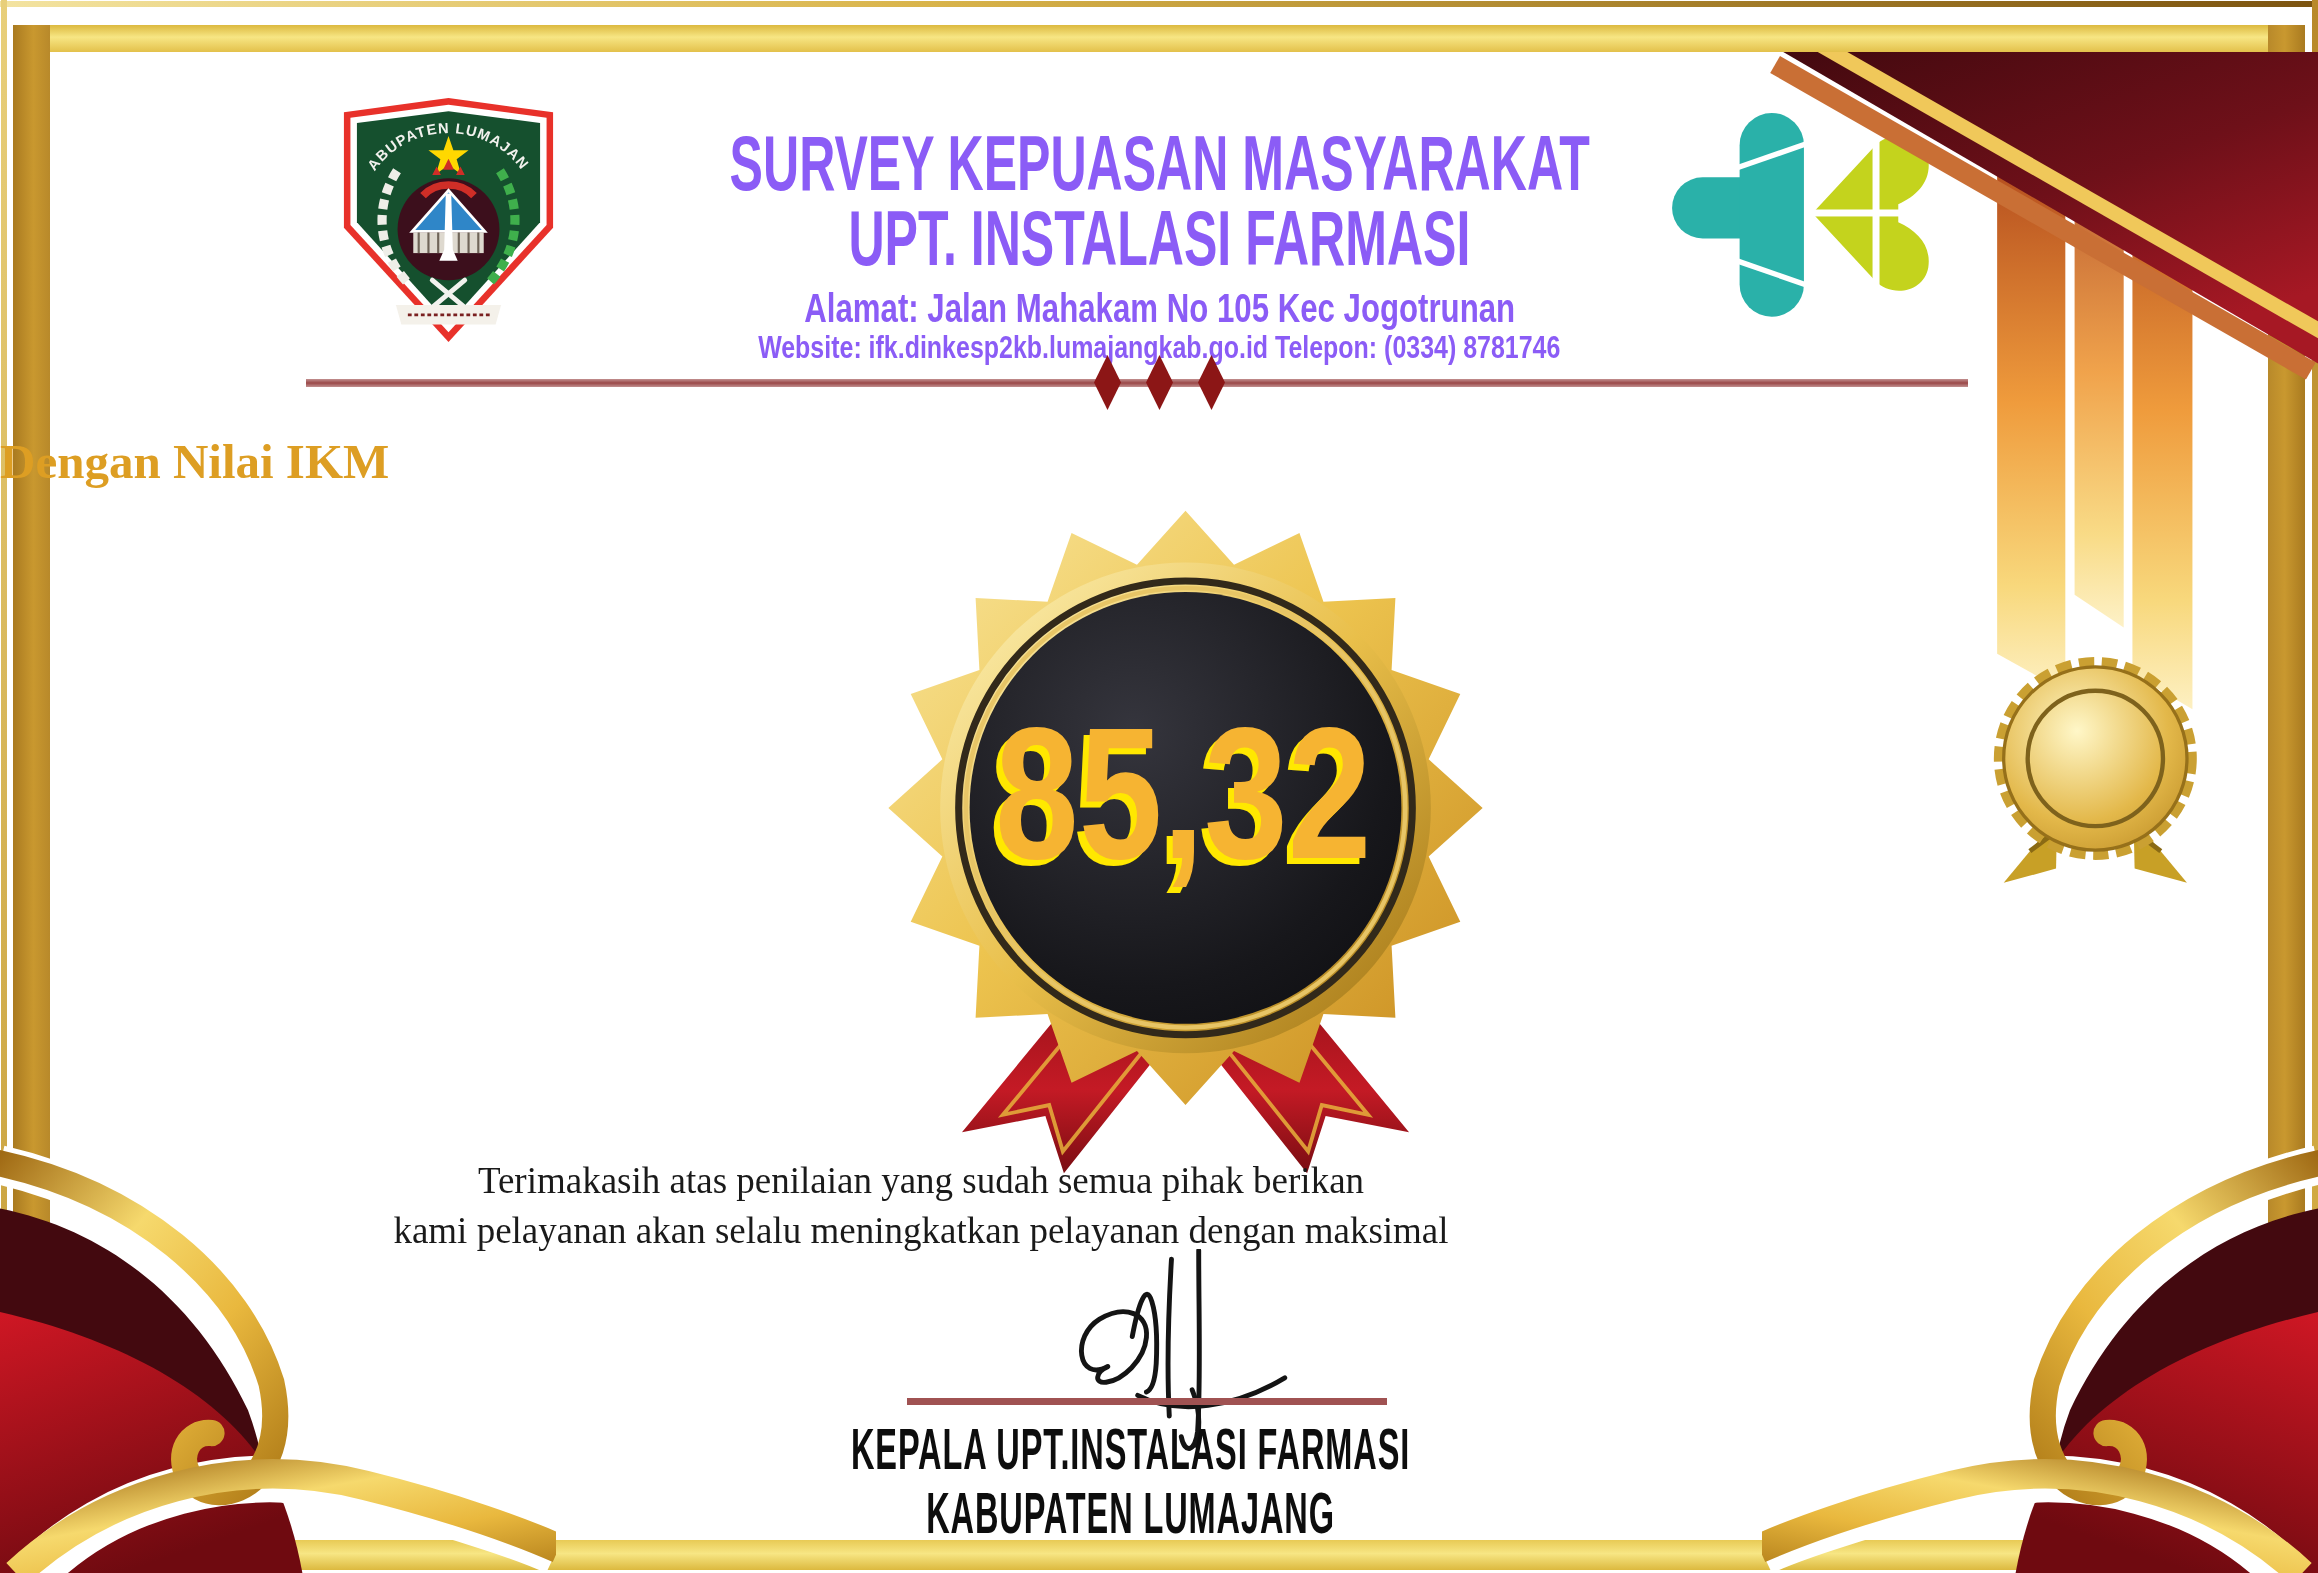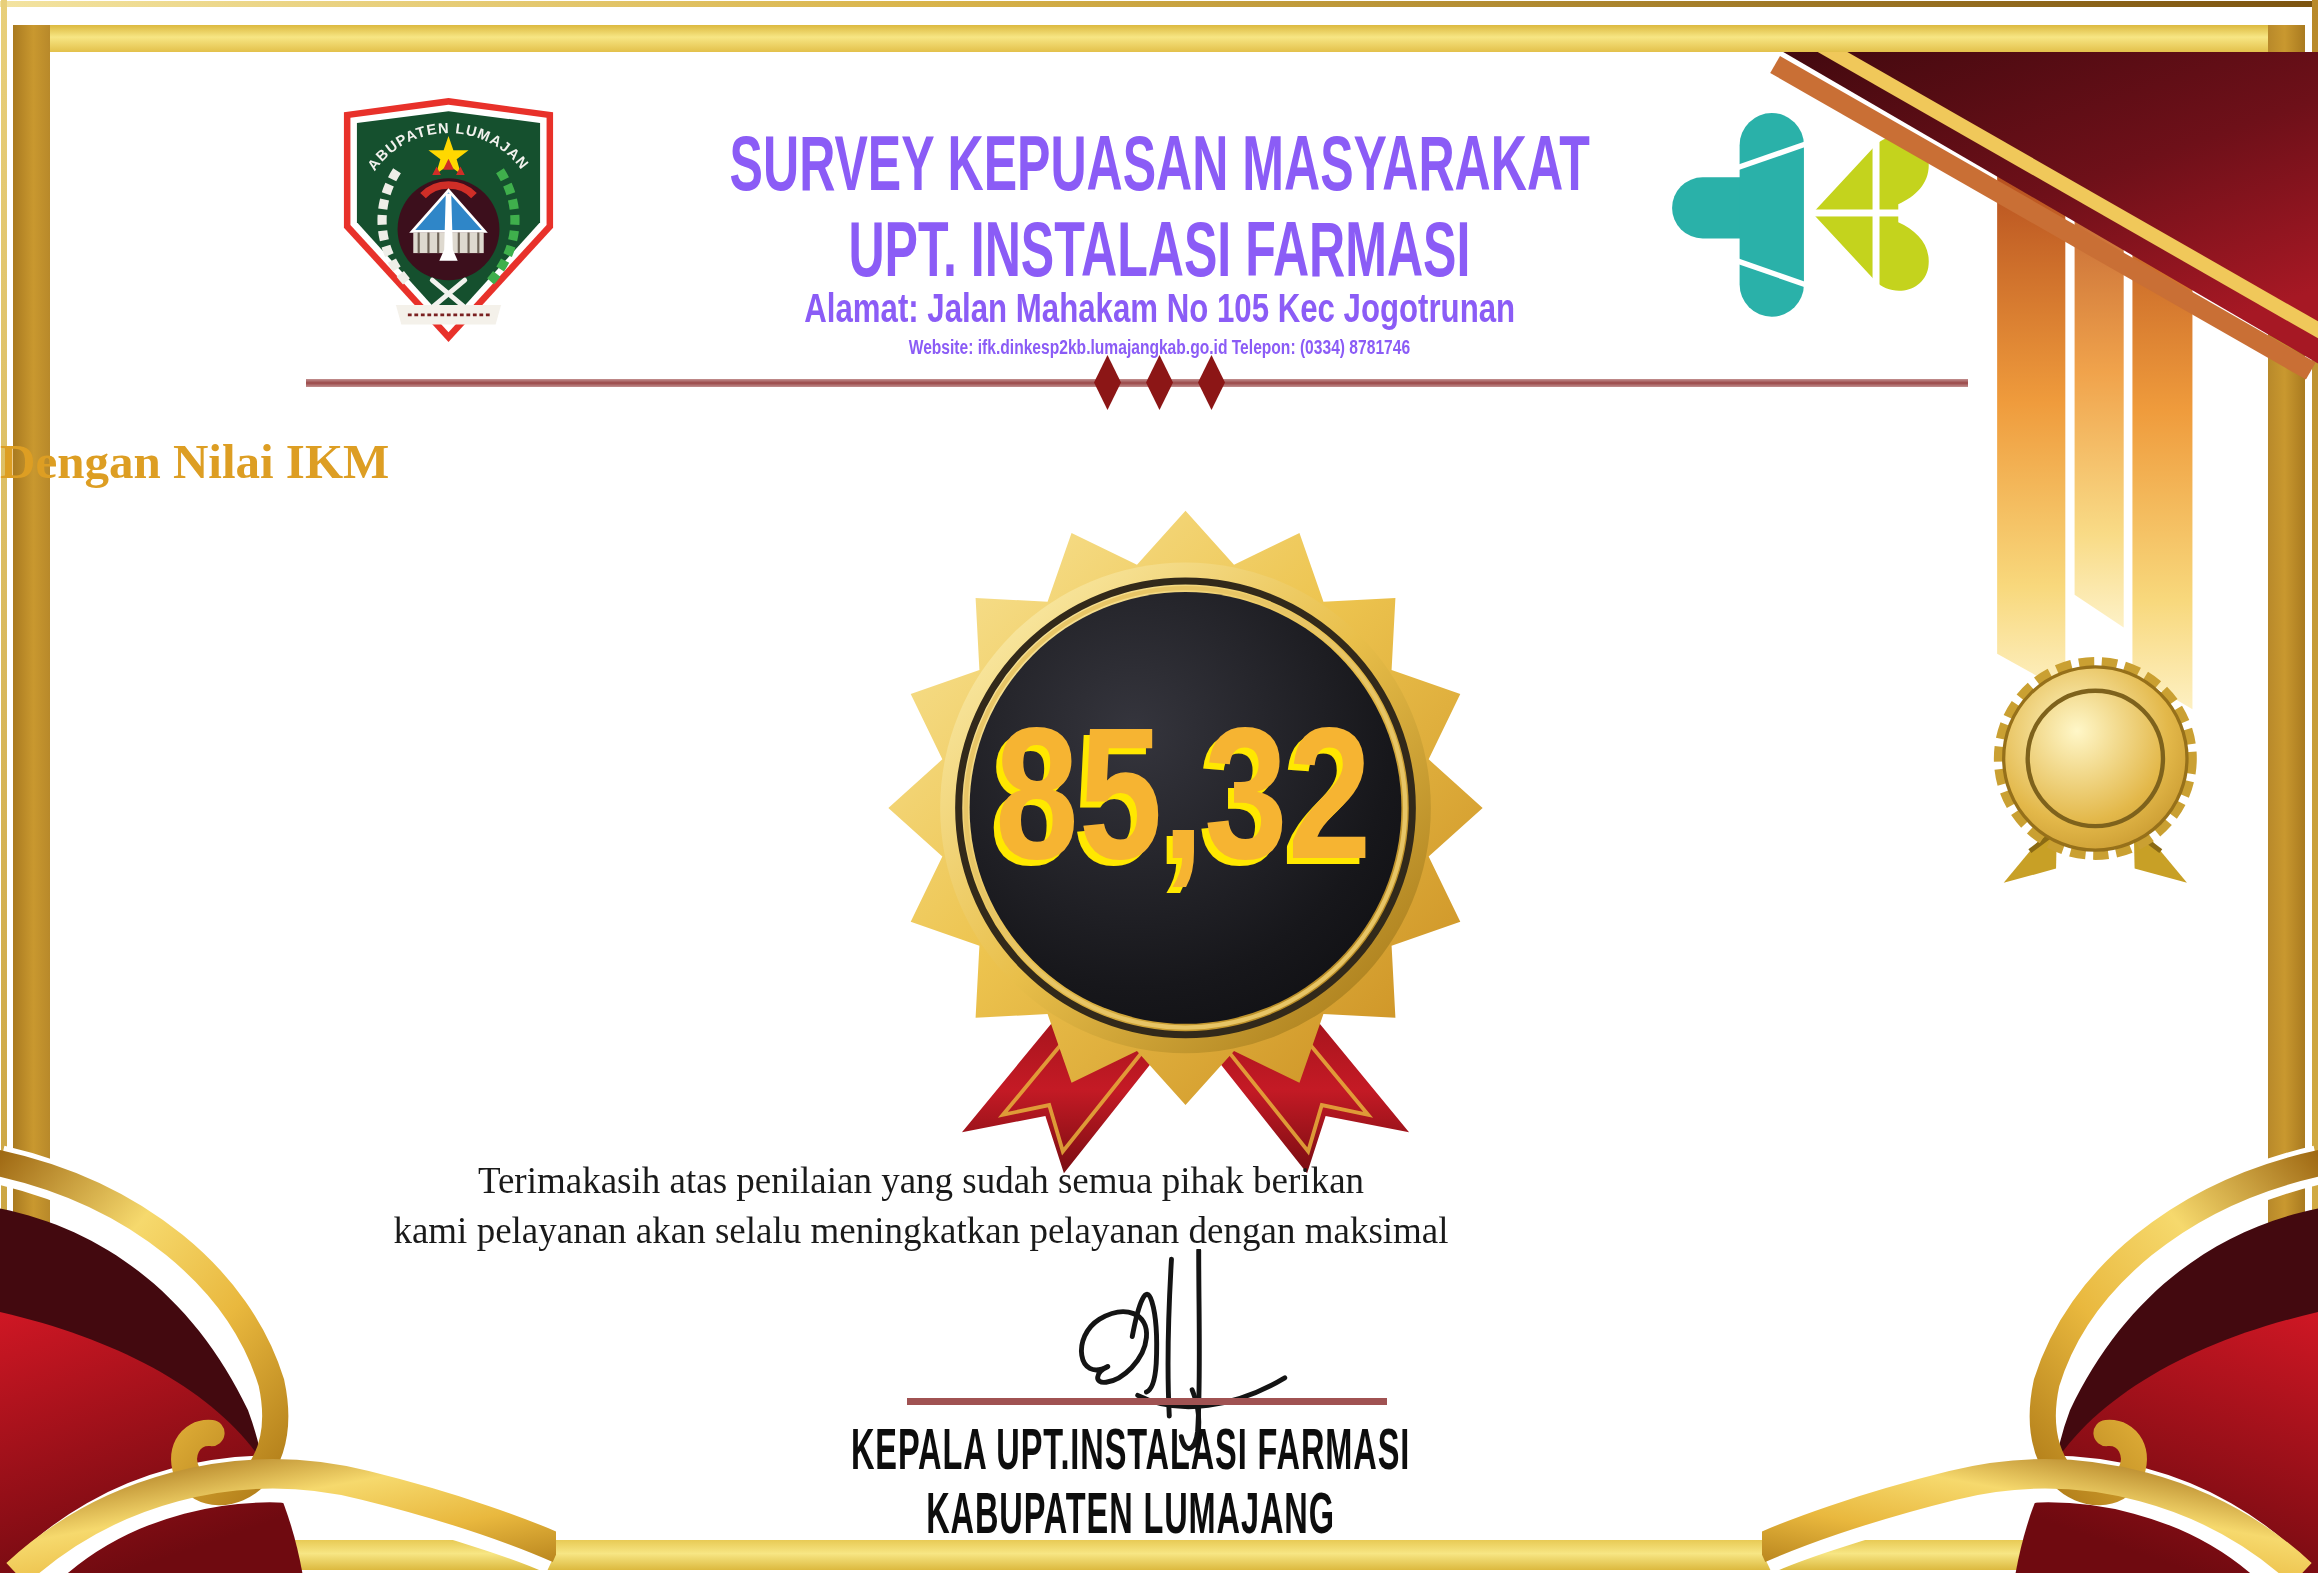--- a/index.html
+++ b/index.html
@@ -15,24 +15,24 @@
   .band-bottom{left:48px;top:1540px;width:2223px;height:29.5px;
       background:linear-gradient(180deg,#e8ca55,#f7e684 45%,#dcb93f);}
   .band-left{left:13px;top:25px;width:37px;height:1544px;
       background:linear-gradient(90deg,#a97a20,#c9982f 55%,#b8892a);}
   .band-right{left:2268px;top:25px;width:37px;height:1544px;
       background:linear-gradient(90deg,#b8892a,#c9982f 45%,#a97a20);}
   
   .hline{left:0;width:2319px;text-align:center;color:#8b5cf6;}
   .hline > span{display:inline-block;transform:scaleX(.65);transform-origin:50% 50%;white-space:nowrap;}
   .title1{top:122px;font-size:77px;font-weight:bold;line-height:82px;}
-  .title2{top:208px;font-size:77px;font-weight:bold;line-height:82px;text-decoration:underline;}
+  .title2{top:197px;font-size:77px;font-weight:bold;line-height:82px;text-decoration:underline;}
   .addr{top:291px;font-size:40px;font-weight:bold;line-height:35px;}
   .addr > span,.web > span{transform:scaleX(.78);}
-  .web{top:330px;font-size:20px;font-weight:bold;line-height:35px;}
+  .web{top:330px;font-size:32px;font-weight:bold;line-height:35px;}
   
   .sep-line{left:306px;top:379px;width:1662px;height:7.6px;
       background:linear-gradient(180deg,#c29090,#9a4848 50%,#c29090);}
   .sep-diamonds{left:1094px;top:355px;width:131px;height:55px;display:flex;justify-content:space-between;}
   .diamond{width:27px;height:55px;background:#8c1616;
       clip-path:polygon(50% 0,100% 50%,50% 100%,0 50%);}
   
   .ikm-label{left:0;top:433px;width:2318px;
       font-family:"Liberation Serif",serif;font-weight:bold;font-size:49px;color:#dd9e23;}
   .medal{left:872px;top:505px;}

